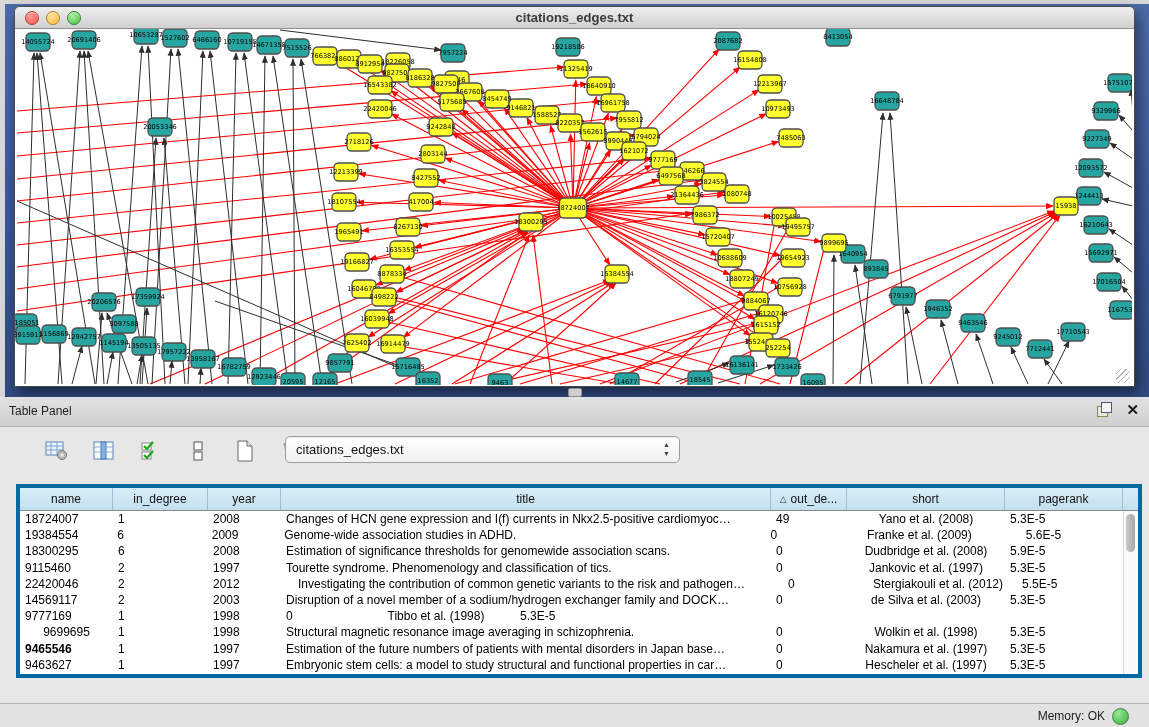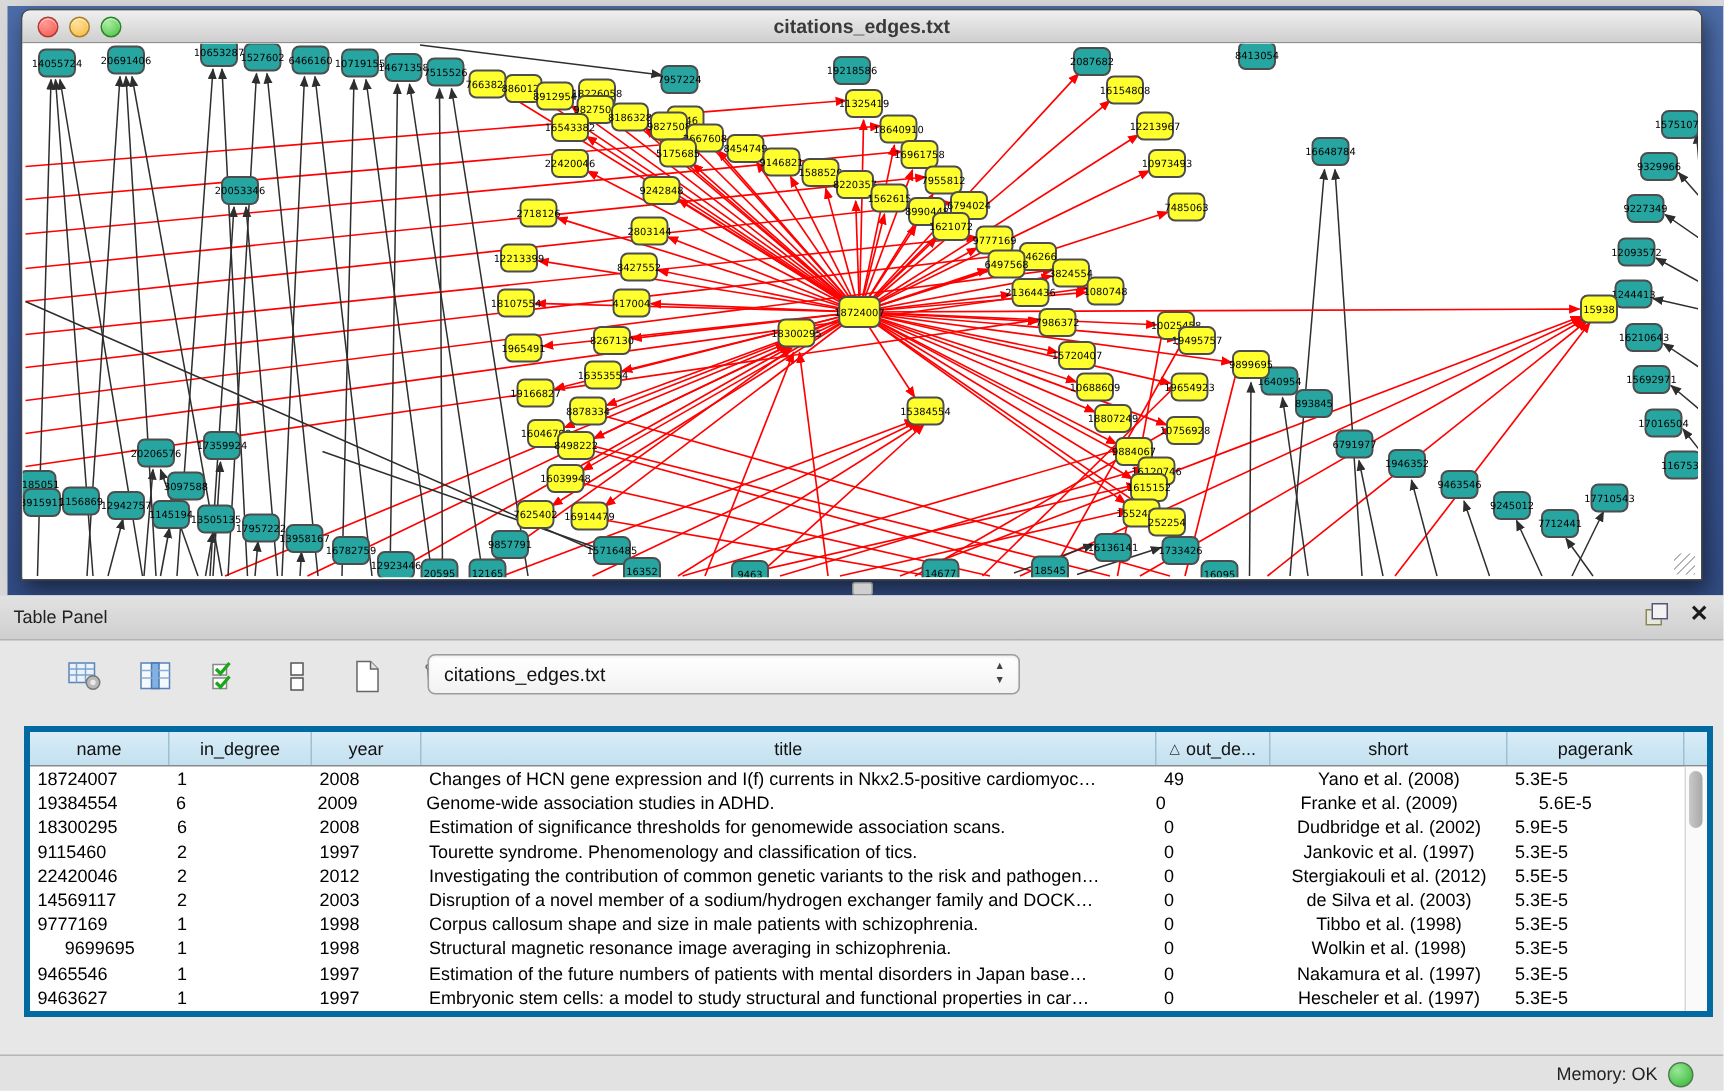--- a/index.html
+++ b/index.html
@@ -888,70 +888,69 @@
           <div class="dt-c" style="width: 76px;">0</div>
           <div class="dt-c center" style="width: 158px;">Franke et al. (2009)</div>
           <div class="dt-c" style="width: 118px; margin-left: 23px;">5.6E-5</div>
         </div>
         <div class="dt-row">
           <div class="dt-c" style="width: 93px;">18300295</div>
           <div class="dt-c" style="width: 95px;">6</div>
           <div class="dt-c" style="width: 73px;">2008</div>
           <div class="dt-c" style="width: 490px;">Estimation of significance thresholds for genomewide association scans.</div>
           <div class="dt-c" style="width: 76px;">0</div>
-          <div class="dt-c center" style="width: 158px;">Dudbridge et al. (2002)</div>
+          <div class="dt-c center" style="width: 158px;">Dudbridge et al. (2008)</div>
           <div class="dt-c" style="width: 118px;">5.9E-5</div>
         </div>
         <div class="dt-row">
           <div class="dt-c" style="width: 93px;">9115460</div>
           <div class="dt-c" style="width: 95px;">2</div>
           <div class="dt-c" style="width: 73px;">1997</div>
           <div class="dt-c" style="width: 490px;">Tourette syndrome. Phenomenology and classification of tics.</div>
           <div class="dt-c" style="width: 76px;">0</div>
           <div class="dt-c center" style="width: 158px;">Jankovic et al. (1997)</div>
           <div class="dt-c" style="width: 118px;">5.3E-5</div>
         </div>
         <div class="dt-row">
           <div class="dt-c" style="width: 93px;">22420046</div>
           <div class="dt-c" style="width: 95px;">2</div>
           <div class="dt-c" style="width: 73px;">2012</div>
-          <div class="dt-c" style="width: 490px;">Investigating the contribution of common genetic variants to the risk and pathogen…</div>
+          <div class="dt-c" style="width: 490px; margin-left: 12px;">Investigating the contribution of common genetic variants to the risk and pathogen…</div>
           <div class="dt-c" style="width: 76px;">0</div>
           <div class="dt-c center" style="width: 158px;">Stergiakouli et al. (2012)</div>
           <div class="dt-c" style="width: 118px;">5.5E-5</div>
         </div>
         <div class="dt-row">
           <div class="dt-c" style="width: 93px;">14569117</div>
           <div class="dt-c" style="width: 95px;">2</div>
           <div class="dt-c" style="width: 73px;">2003</div>
           <div class="dt-c" style="width: 490px;">Disruption of a novel member of a sodium/hydrogen exchanger family and DOCK…</div>
           <div class="dt-c" style="width: 76px;">0</div>
           <div class="dt-c center" style="width: 158px;">de Silva et al. (2003)</div>
           <div class="dt-c" style="width: 118px;">5.3E-5</div>
         </div>
         <div class="dt-row">
           <div class="dt-c" style="width: 93px;">9777169</div>
           <div class="dt-c" style="width: 95px;">1</div>
           <div class="dt-c" style="width: 73px;">1998</div>
-          <div class="dt-c" style="width: 490px;">Corpus callosum shape and size in male patients with schizophrenia.</div>
           <div class="dt-c" style="width: 76px;">0</div>
           <div class="dt-c center" style="width: 158px;">Tibbo et al. (1998)</div>
           <div class="dt-c" style="width: 118px;">5.3E-5</div>
         </div>
         <div class="dt-row">
           <div class="dt-c" style="width: 93px; text-align: center;">9699695</div>
           <div class="dt-c" style="width: 95px;">1</div>
           <div class="dt-c" style="width: 73px;">1998</div>
           <div class="dt-c" style="width: 490px;">Structural magnetic resonance image averaging in schizophrenia.</div>
           <div class="dt-c" style="width: 76px;">0</div>
           <div class="dt-c center" style="width: 158px;">Wolkin et al. (1998)</div>
           <div class="dt-c" style="width: 118px;">5.3E-5</div>
         </div>
         <div class="dt-row">
-          <div class="dt-c" style="width: 93px;">9465546</div>
+          <div class="dt-c" style="width: 93px; font-weight: bold;">9465546</div>
           <div class="dt-c" style="width: 95px;">1</div>
           <div class="dt-c" style="width: 73px;">1997</div>
           <div class="dt-c" style="width: 490px;">Estimation of the future numbers of patients with mental disorders in Japan base…</div>
           <div class="dt-c" style="width: 76px;">0</div>
           <div class="dt-c center" style="width: 158px;">Nakamura et al. (1997)</div>
           <div class="dt-c" style="width: 118px;">5.3E-5</div>
         </div>
         <div class="dt-row">
           <div class="dt-c" style="width: 93px;">9463627</div>
           <div class="dt-c" style="width: 95px;">1</div>

